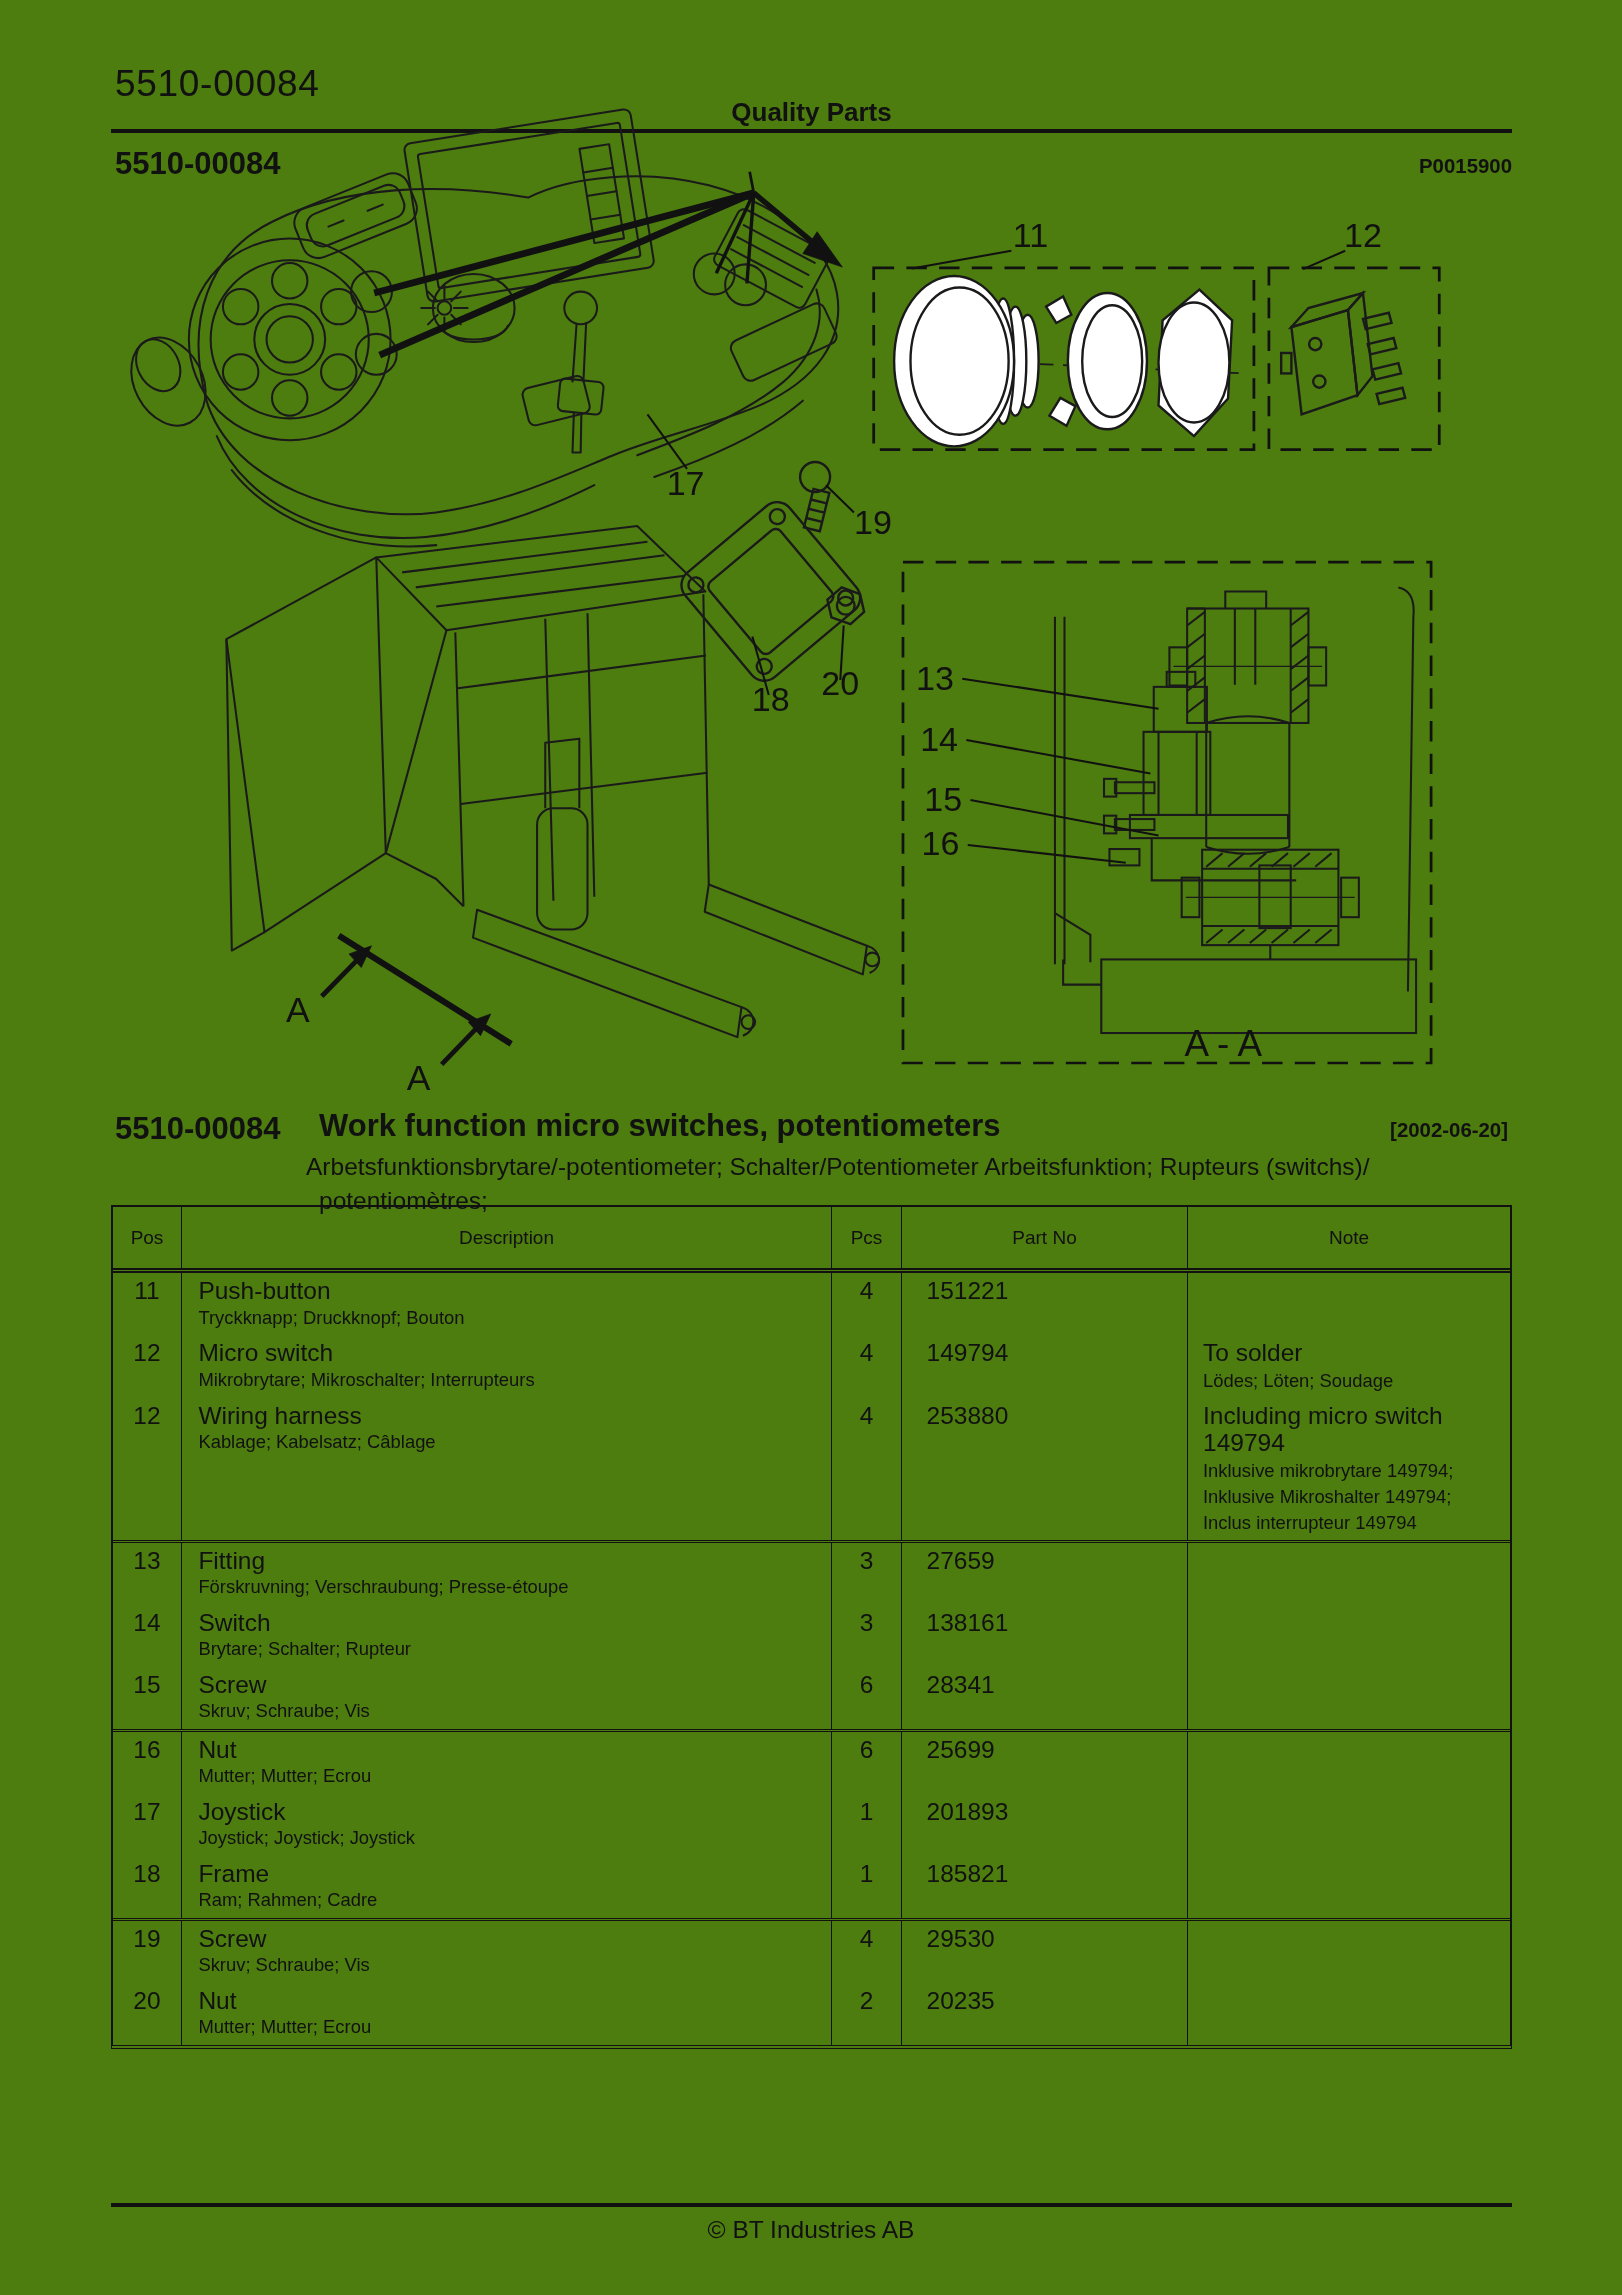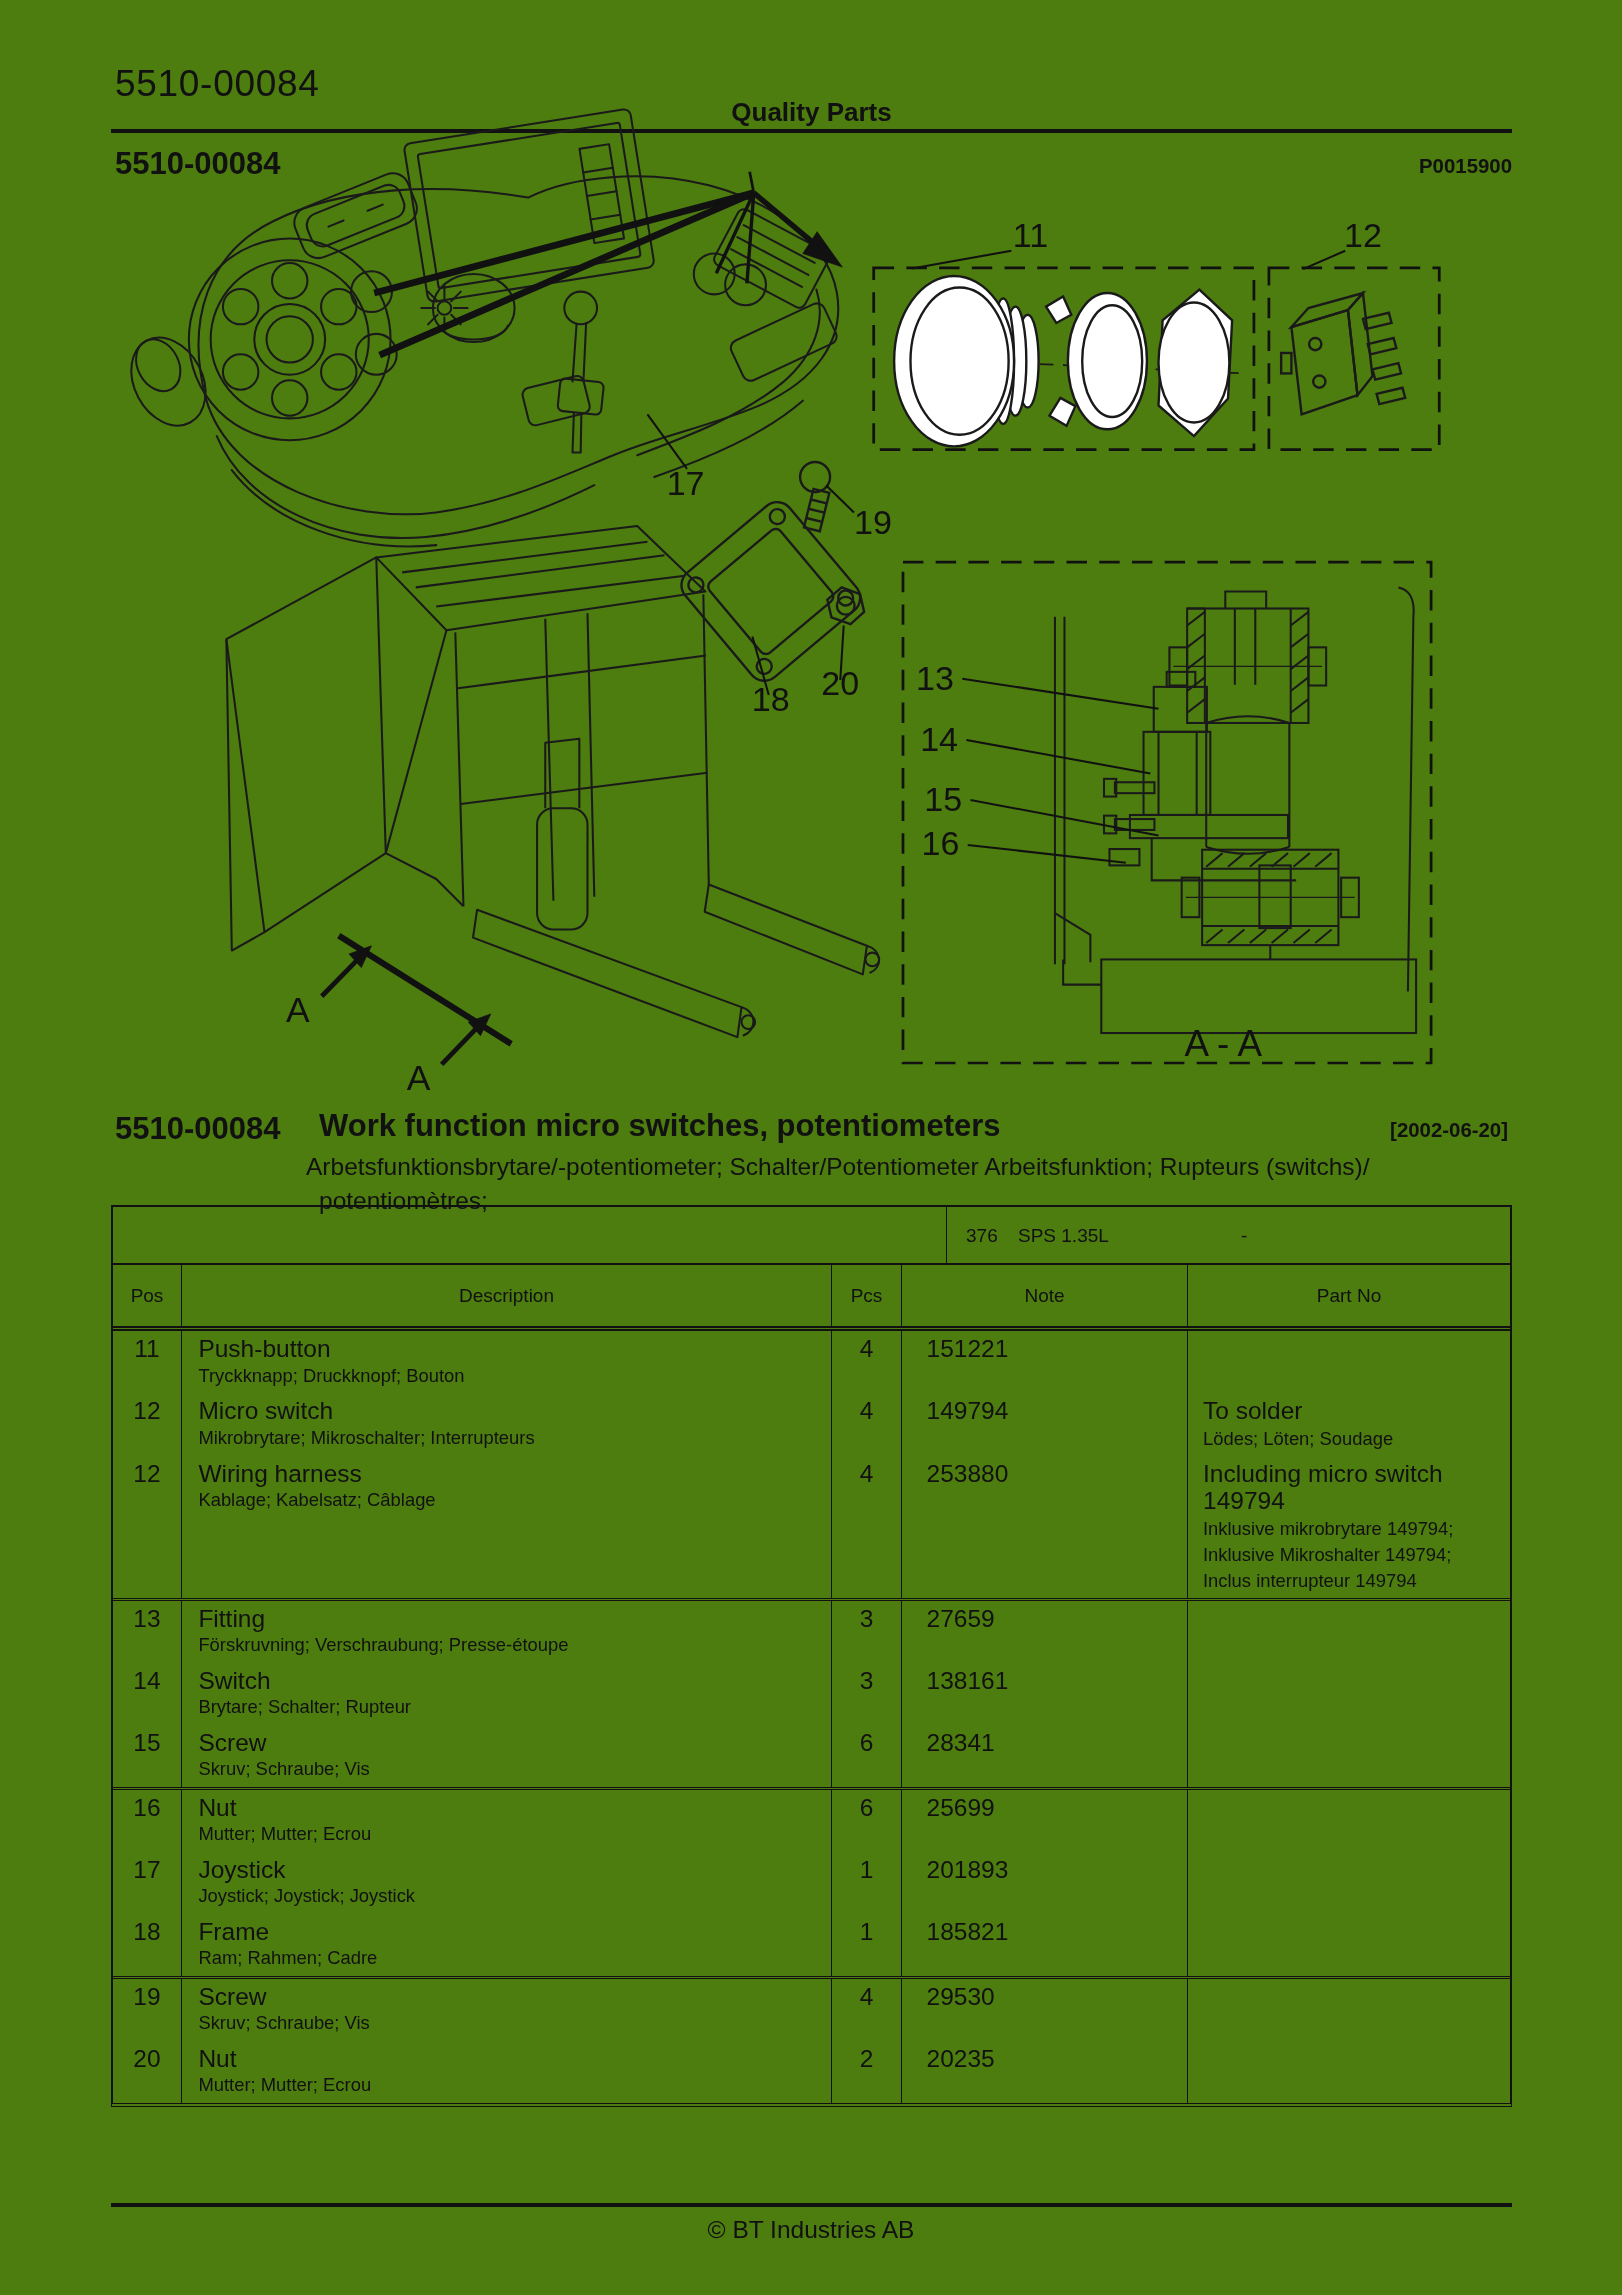--- a/index.html
+++ b/index.html
@@ -287,35 +287,27 @@
   </svg>
 
   <div class="abs tb-num">5510-00084</div>
   <div class="abs tb-title">Work function micro switches, potentiometers</div>
   <div class="abs tb-date">[2002-06-20]</div>
   <div class="abs tb-sub1">Arbetsfunktionsbrytare/-potentiometer; Schalter/Potentiometer Arbeitsfunktion; Rupteurs (switchs)/</div>
   <div class="abs tb-sub2">potentiomètres;</div>
 
   <div class="parts-table">
 
-    <div class="variant-row">
-      <div class="variant-left"></div>
-      <div class="variant-right">
-        <span class="v-code">376</span>
-        <span class="v-spec">SPS 1.35L</span>
-        <span class="v-dash">-</span>
-      </div>
-    </div>
 
     <div class="head-row">
       <div>Pos</div>
       <div>Description</div>
       <div>Pcs</div>
+      <div>Part No</div>
       <div>Note</div>
-      <div>Part No</div>
     </div>
 
     <div class="tgroup">
       <div class="trow">
         <div class="c-pos">11</div>
         <div class="c-desc">
           <div class="main">Push-button</div>
           <div class="sub">Tryckknapp; Druckknopf; Bouton</div>
         </div>
         <div class="c-pcs">4</div>

